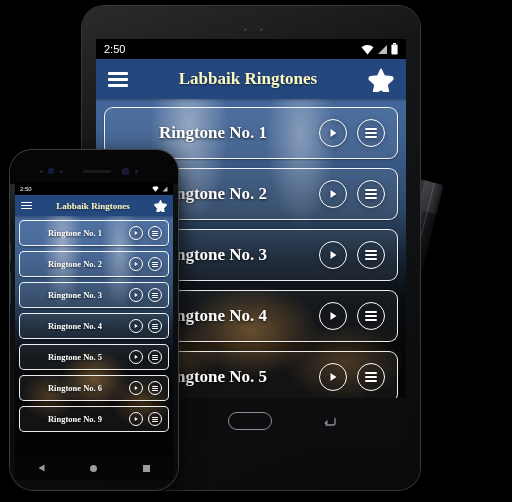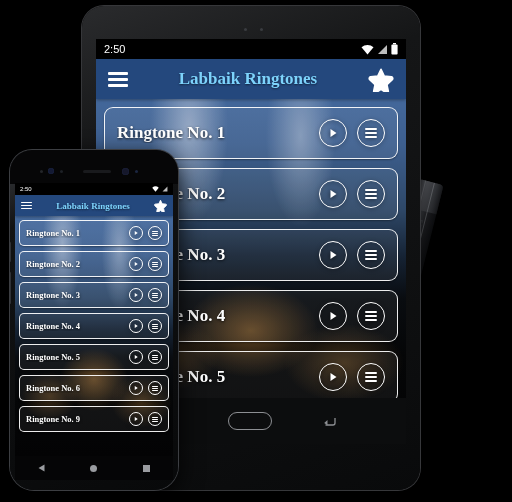--- a/index.html
+++ b/index.html
@@ -214,37 +214,38 @@
 
   .appbar {
     position: relative;
     background: #24487d;
     display: flex; align-items: center;
     box-shadow: 0 1px 3px rgba(0,0,0,.35);
   }
   .appbar .ab-title {
     flex: 1;
     text-align: center;
-    color: #7dd3fc;
+    color: #fef9c3;
     font-family: "Liberation Serif", serif;
     font-weight: bold;
     text-shadow: 0 1px 2px rgba(0,0,0,.5);
   }
   .hamburger { display: flex; flex-direction: column; justify-content: center; }
   .hamburger span {
     display: block; background: #fff; border-radius: 1px;
   }
 
   .list { position: relative; }
   .rt-item {
     position: relative;
     display: flex; align-items: center;
     border: 1px solid rgba(255,255,255,.92);
     background: rgba(255,255,255,.06);
     box-shadow: 0 1px 2px rgba(0,0,0,.35);
+    text-align: center;
   }
   .rt-label {
     flex: 1;
     color: #fff;
     font-family: "Liberation Serif", serif;
     font-weight: bold;
     text-shadow: 0 1px 3px rgba(0,0,0,.75);
     white-space: nowrap; overflow: hidden;
   }
   .icon-btn {

